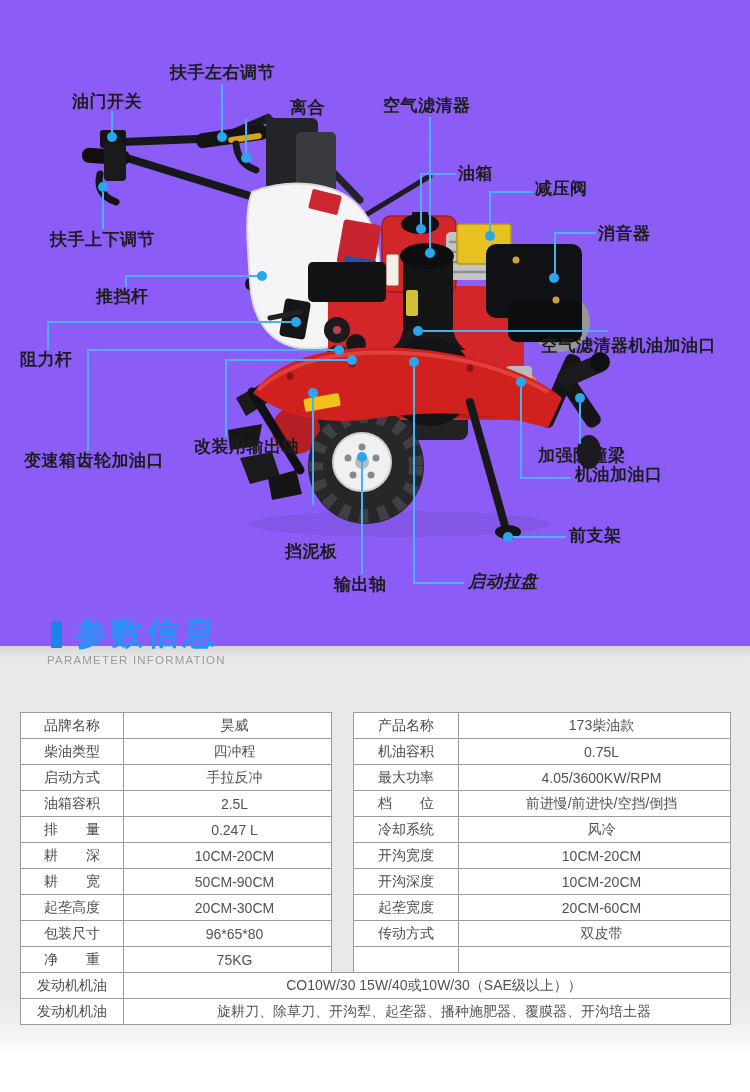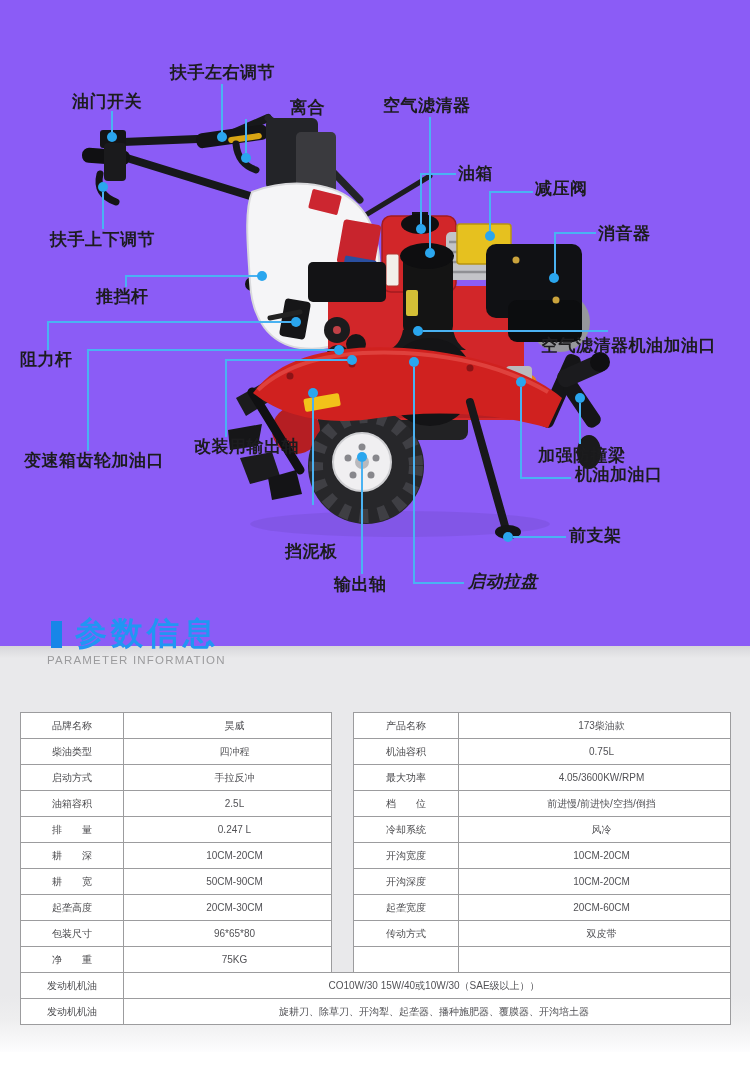--- a/index.html
+++ b/index.html
@@ -12,21 +12,21 @@
   .callout-label{position:absolute;font-size:17px;font-weight:700;color:#1c1c1e;
                  white-space:nowrap;line-height:1.05;letter-spacing:.5px;}
   
   #params-bg{position:absolute;left:0;top:646px;width:750px;height:406px;
              background:linear-gradient(180deg,#d7d7da 0%,#e9e9eb 3%,#e9e9eb 86%,#eeeeef 92%,#fdfdfe 100%);}
   #params-header{position:absolute;left:0;top:614px;width:672px;height:64px;margin-left:20px;}
   #accent-bar{position:absolute;left:31px;top:7px;width:11px;height:27px;background:#1786e8;}
   #params-title{position:absolute;left:55px;top:-2px;font-size:32px;font-weight:600;color:#2096f3;letter-spacing:4px;}
   #params-subtitle{position:absolute;left:27px;top:40px;font-size:11.5px;color:#9b9b9d;letter-spacing:1.2px;}
   table.spec{position:absolute;border-collapse:collapse;table-layout:fixed;}
-  table.spec td{border:1px solid #9c9c9e;background:#fff;height:25px;font-size:10px;
+  table.spec td{border:1px solid #9c9c9e;background:#fff;height:25px;font-size:14px;
                 color:#525256;padding:0;vertical-align:middle;overflow:hidden;white-space:nowrap;}
   table.spec td.lab{text-align:center;color:#4b4b4e;}
   table.spec td.val{padding-left:14px;text-align:center;}
   #tbl-left{left:20px;top:712px;width:312px;}
   #tbl-right{left:353px;top:712px;width:378px;}
   #tbl-full{left:20px;top:972px;width:711px;}
 </style>
 </head>
 <body>
 

